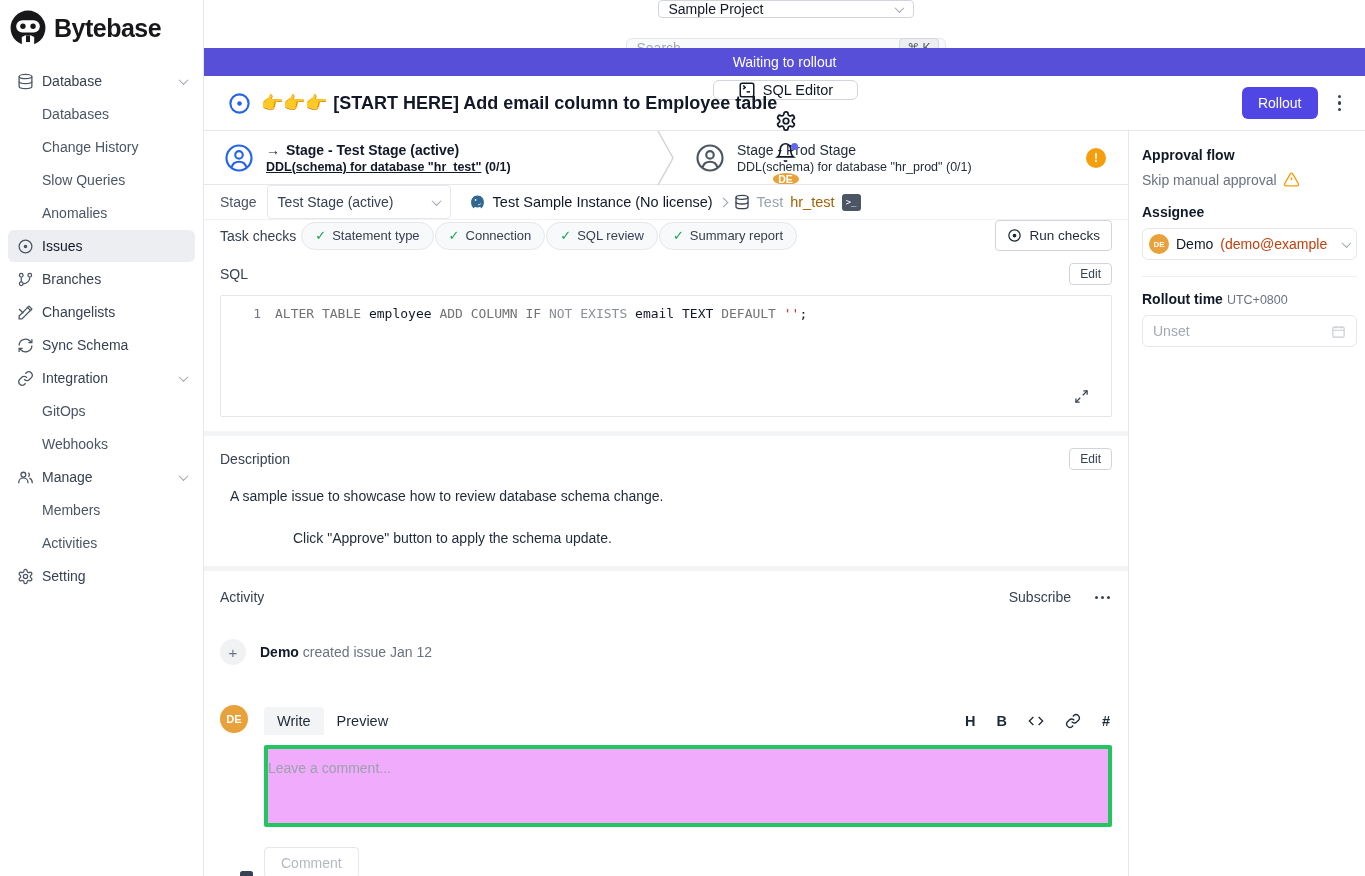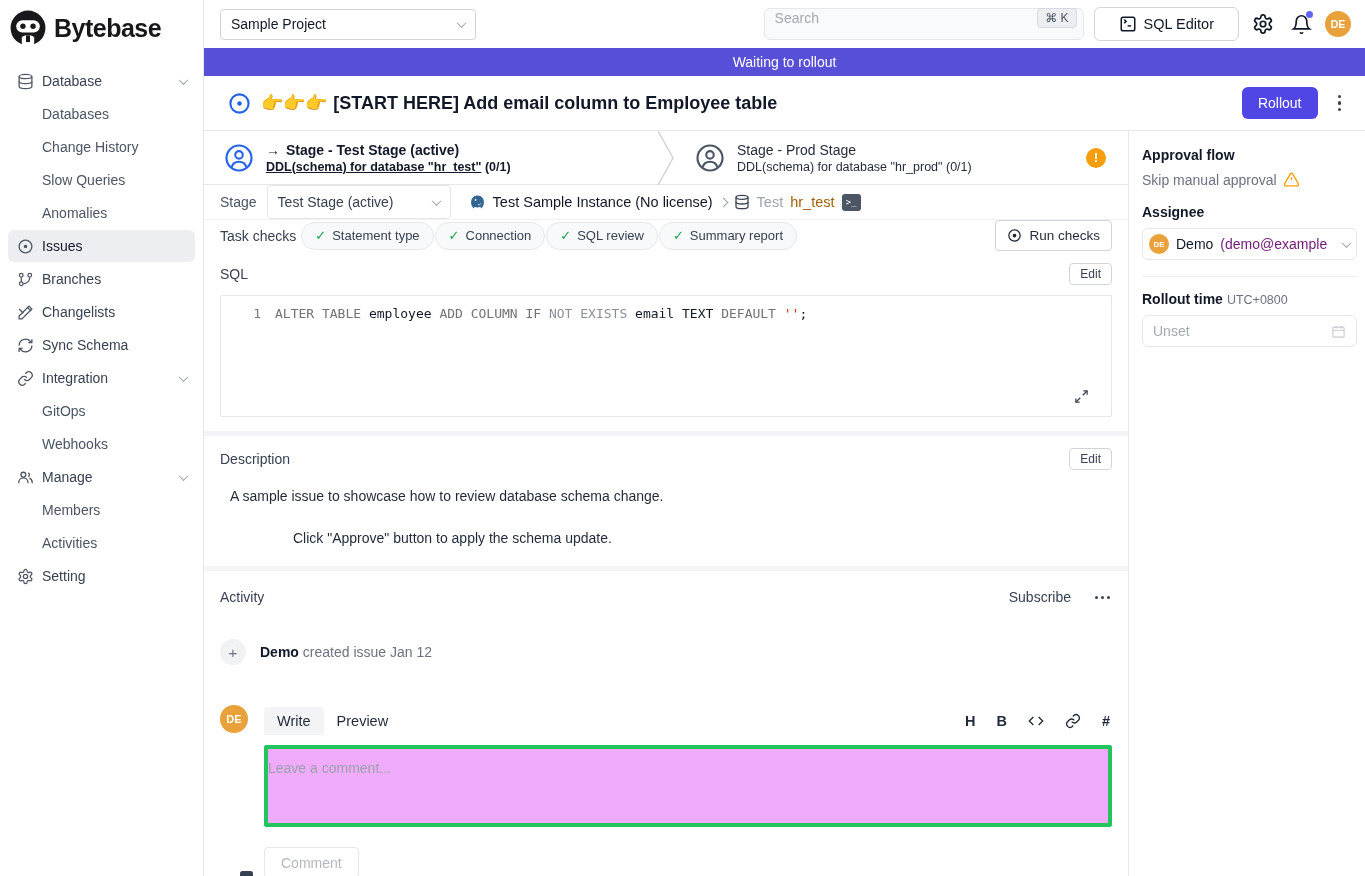--- a/index.html
+++ b/index.html
@@ -15,21 +15,21 @@
   .nav-item .nico { width:18px; height:18px; margin-right:8px; flex:0 0 18px; color:#4b5563; display:flex; align-items:center; justify-content:center; }
   .nav-item.sub { padding-left:34px; color:#4b5563; }
   .nav-item.selected { background:#eceef1; color:#111827; font-weight:500; }
   .nav-item .spacer { flex:1; }
   .chev { width:7px; height:7px; border-right:1.6px solid #9ca3af; border-bottom:1.6px solid #9ca3af; display:inline-block; }
   .chev.down { transform:rotate(45deg) translate(-1px,-1px); }
   .chev.right { transform:rotate(-45deg); }
 
   
   .main { flex:1; display:flex; flex-direction:column; min-width:0; }
-  .topbar { height:48px; display:flex; align-items:center; padding:0 14px 0 16px; gap:10px; }
+  .topbar { height:48px; display:flex; align-items:center; padding:0 14px 0 16px; gap:10px;flex-direction:column; }
   .proj-select { width:256px; height:31px; border:1px solid #d1d5db; border-radius:4px; display:flex; align-items:center; padding:0 10px; font-size:14px; color:#111827; background:#fff; }
   .proj-select .spacer { flex:1; }
   .top-spacer { flex:1; }
   .search-box { width:320px; height:32px; background:#f9fafb; border:1px solid #e5e7eb; border-radius:6px; display:flex; align-items:center; padding:0 6px 13px 10px; }
   .search-box input { border:none; outline:none; background:transparent; flex:1; font-size:14px; color:#374151; font-family:"Liberation Sans",sans-serif; }
   .search-box input::placeholder { color:#a3a9b3; }
   .kbd { background:#eceef1; border:1px solid #d6dae0; border-radius:4px; font-size:12px; color:#4b5563; padding:2px 7px; }
   .sqled-btn { height:34px; border:1px solid #d1d5db; border-radius:6px; background:#fff; display:flex; align-items:center; gap:7px; padding:0 24px; font-size:14.5px; color:#111827; cursor:pointer; }
   .icon-btn { width:28px; height:28px; display:flex; align-items:center; justify-content:center; color:#111827; cursor:pointer; position:relative; }
   .bell-dot { position:absolute; top:1px; right:2px; width:7px; height:7px; border-radius:50%; background:#6366f1; }
@@ -124,21 +124,21 @@
   .comment-btn { margin-top:16px; height:31px; padding:0 16px; border:1px solid #e5e7eb; background:#fff; border-radius:4px; font-size:14px; color:#b3b9c2; font-family:"Liberation Sans",sans-serif; cursor:pointer; }
 
   
   .rpanel { flex:1; border-left:1px solid #e5e7eb; padding:16px 8px 8px 13px; min-width:0; }
   .rp-title { font-size:14px; font-weight:bold; color:#111827; margin-bottom:8px; }
   .rp-muted { font-size:14px; color:#6b7280; display:flex; align-items:flex-end; gap:6px; }
   .rp-block { margin-bottom:16px; }
   .assignee-select { height:32px; border:1px solid #e5e7eb; border-radius:6px; display:flex; align-items:center; gap:7px; padding:0 6px; cursor:pointer; overflow:hidden; }
   .mini-avatar { width:20px; height:20px; border-radius:50%; background:#e9a23b; color:#fff; font-size:8px; font-weight:bold; display:flex; align-items:center; justify-content:center; flex:0 0 20px; }
   .as-name { font-size:14px; color:#111827; white-space:nowrap; }
-  .as-email { font-size:14px; color:#701a75; white-space:nowrap; overflow:hidden; flex:1; }
+  .as-email { font-size:14px; color:#c2410c; white-space:nowrap; overflow:hidden; flex:1; }
   .rp-divider { height:1px; background:#eceef1; margin:2px 0 14px 0; }
   .tz { font-size:12.5px; color:#6b7280; font-weight:normal; margin-left:4px; }
   .unset-field { height:32px; border:1px solid #e5e7eb; border-radius:6px; display:flex; align-items:center; padding:0 10px; font-size:14px; color:#a3a9b3; }
   .unset-field .spacer { flex:1; }
 
   svg.ic { display:block; }
 </style>
 </head>
 <body>
 

